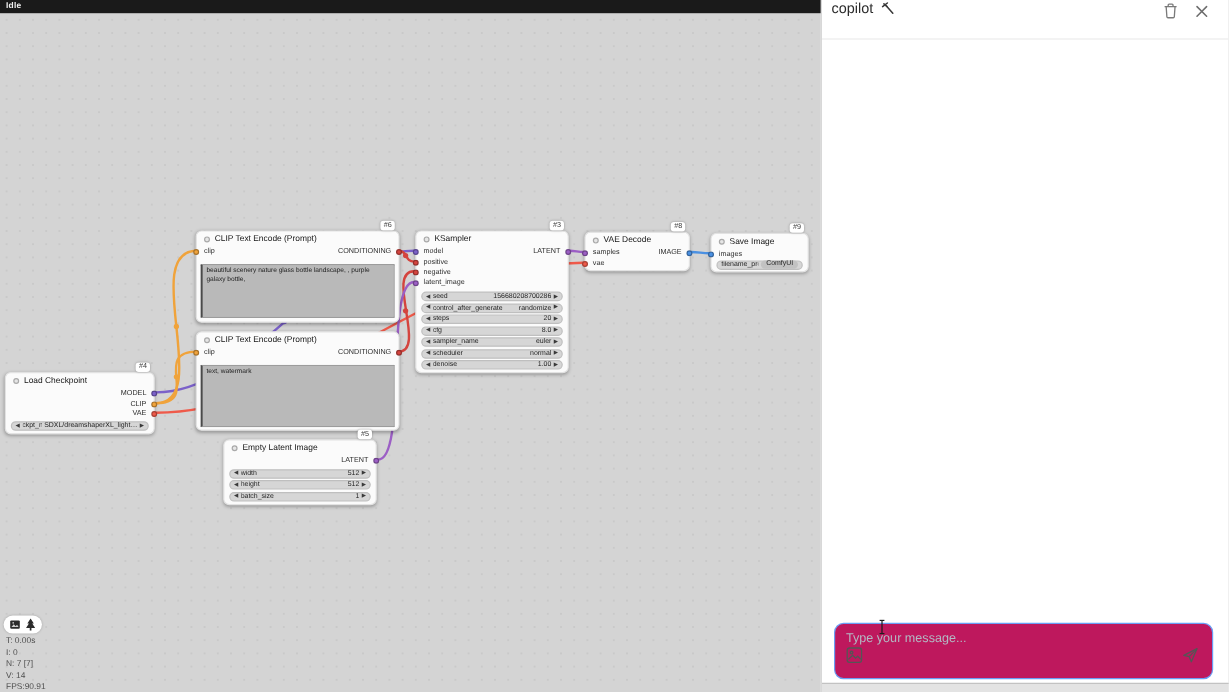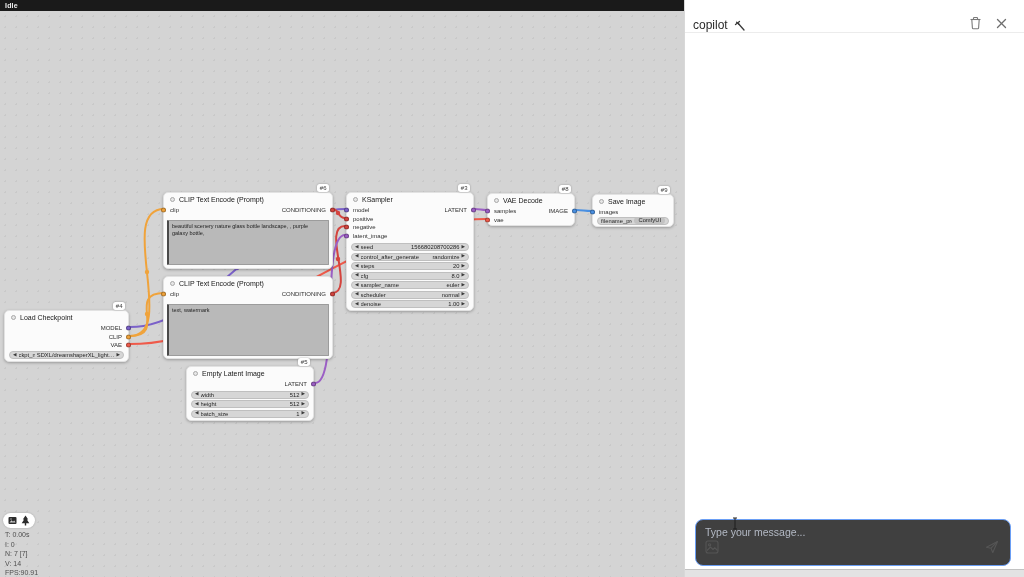--- a/index.html
+++ b/index.html
@@ -40,27 +40,27 @@
   .widget.plain .wvalue{background:#c2c2c2;border-radius:4px;padding:0 4px;line-height:7px;}
 
   
   .toolpill{position:absolute;left:3px;top:513px;width:32px;height:15px;background:#fff;border-radius:8px;
     z-index:3;display:flex;align-items:center;justify-content:space-evenly;box-shadow:0 0 2px rgba(0,0,0,.25);}
   .stats{position:absolute;left:5px;top:530px;z-index:3;}
   .stats div{font-size:7px;color:#4f4f4f;line-height:9.6px;white-space:pre;}
 
   
   .panel{position:absolute;left:684px;top:0;width:340px;height:577px;background:#ffffff;border-left:1px solid #d8d8d8;z-index:6;box-sizing:border-box;}
-  .phead{height:33px;display:flex;align-items:flex-end;padding:0 14px 0 8px;border-bottom:1px solid #ececec;box-sizing:border-box;}
+  .phead{height:33px;display:flex;align-items:flex-start;padding:0 14px 0 8px;border-bottom:1px solid #ececec;box-sizing:border-box;}
   .ptitle{font-size:12px;color:#2b2b2b;}
   .phead .hicon{margin-left:5px;display:flex;align-items:center;}
   .phead .spacer{margin-left:auto;}
   .hbtn{display:flex;align-items:center;justify-content:center;width:18px;height:18px;cursor:pointer;}
   .hbtn + .hbtn{margin-left:8px;}
-  .chatinput{position:absolute;left:10px;right:13px;top:519px;height:47px;border:1.6px solid #6a9ef5;border-radius:8px;background:#404040;box-sizing:border-box;}
+  .chatinput{position:absolute;left:10px;right:13px;top:519px;height:47px;border:1.6px solid #6a9ef5;border-radius:8px;background:#be185d;box-sizing:border-box;}
   .placeholder{position:absolute;left:9px;top:6px;font-size:10.5px;color:#b3b9c4;}
   .ci-img{position:absolute;left:9px;bottom:7px;}
   .ci-send{position:absolute;right:11px;bottom:7px;}
   .panelfoot{position:absolute;left:0;right:0;top:569px;height:8px;background:#e3e3e3;border-top:1px solid #c2c2c2;}
   .ibeam{position:absolute;left:731px;top:516px;z-index:9;}
 </style>
 </head>
 <body>
 
 <div class="stage">

